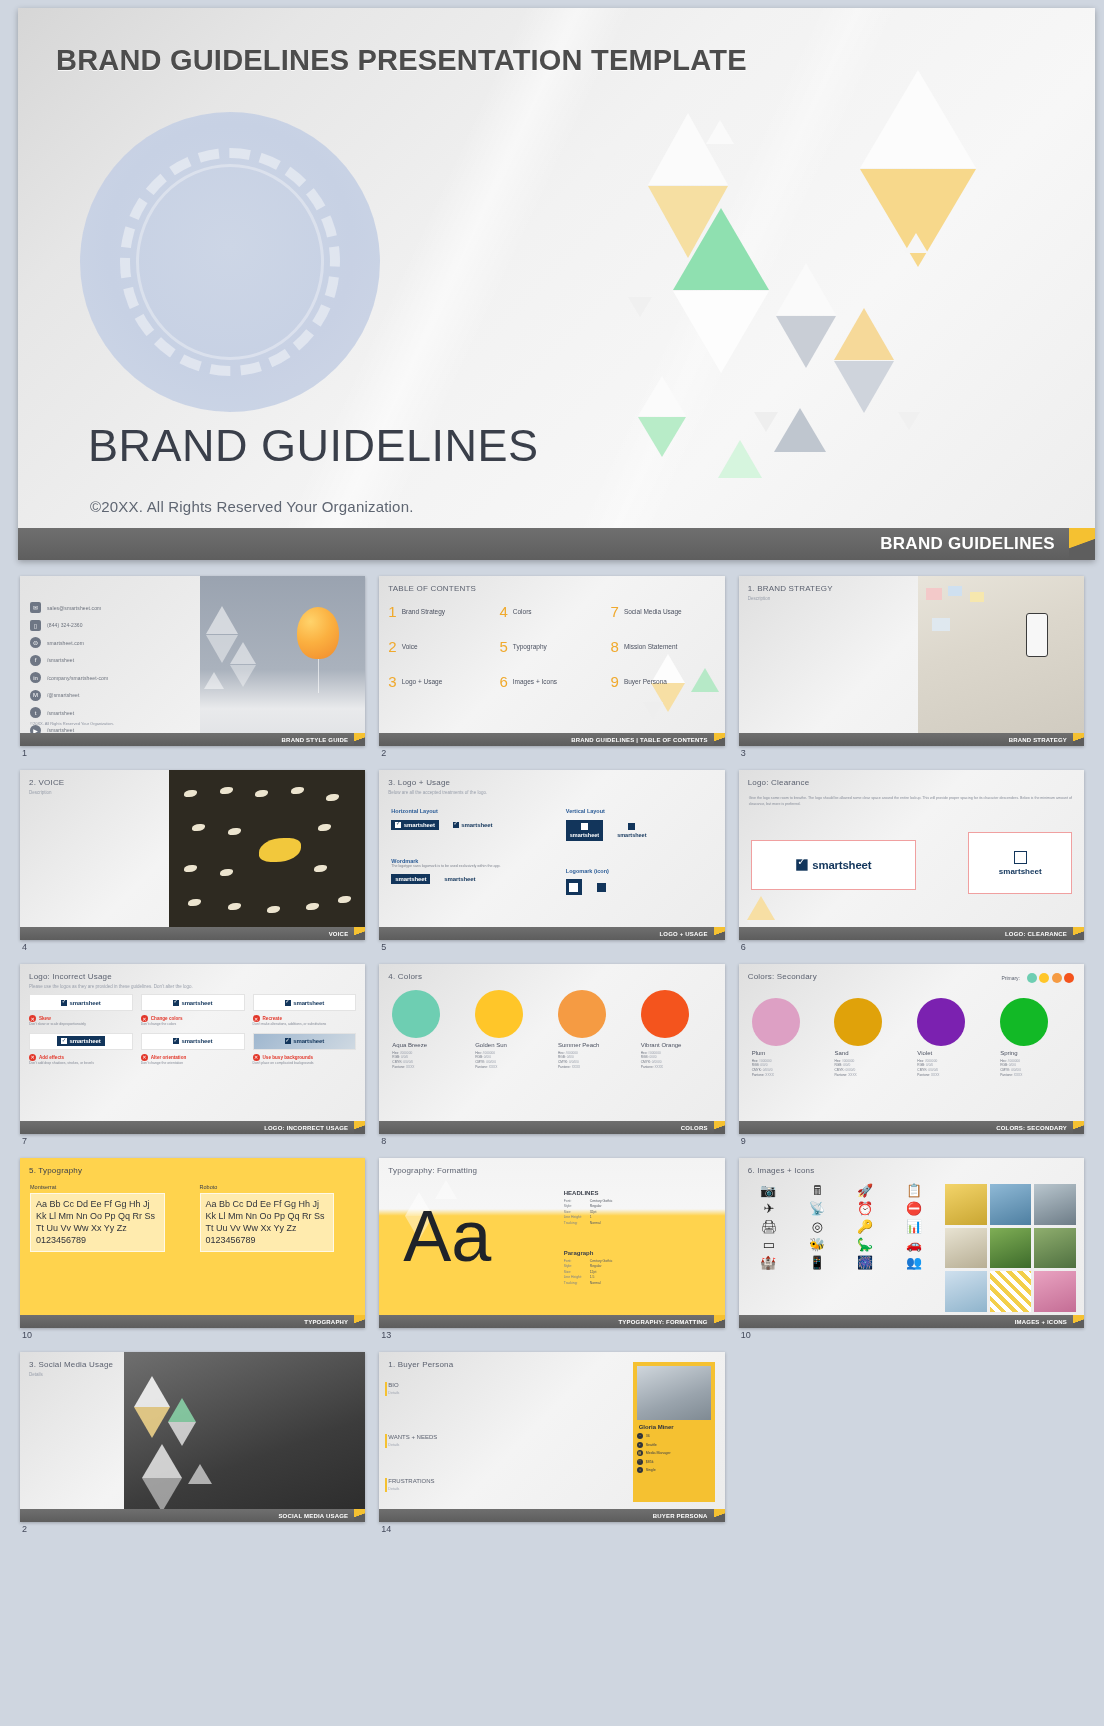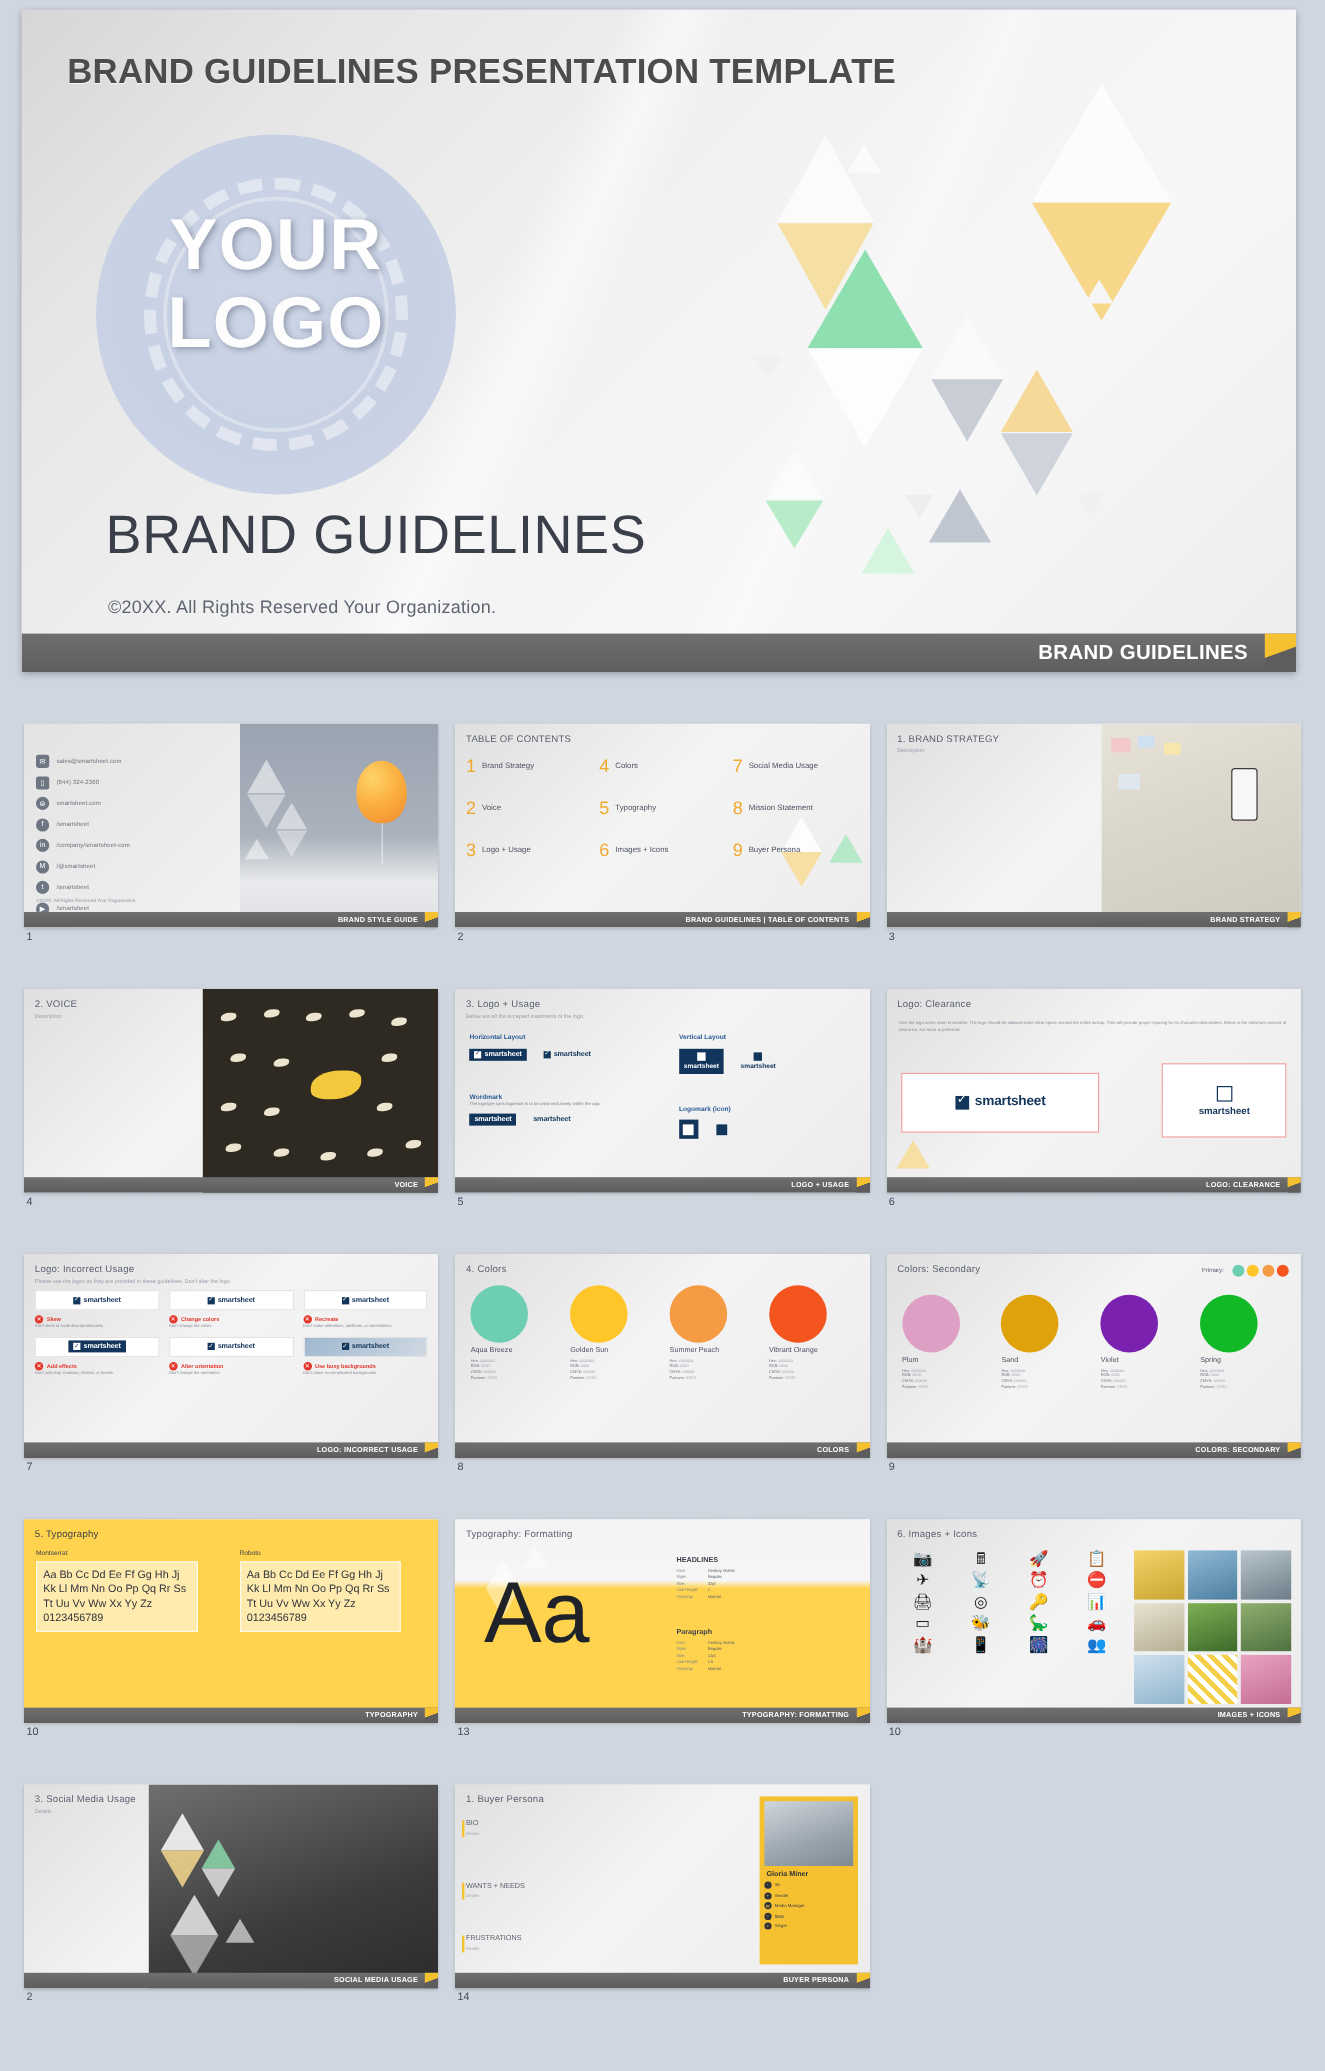--- a/index.html
+++ b/index.html
@@ -8,21 +8,21 @@
     font-family: "Liberation Sans", sans-serif;
     background:#cfd6e0;
     position:relative;
     overflow:hidden;
   }
 
   
   .hero-wrap{
     position:absolute; left:0; top:0; width:1104px; height:570px;
     background:#cfd6e0;
-    padding:8px 24px 10px 18px;
+    padding:8px 9px 10px 18px;
   }
   .hero{
     position:relative; width:100%; height:100%;
     background:linear-gradient(135deg,#d6d6d6 0%,#e6e6e6 18%,#f2f2f2 45%,#f7f7f7 70%,#ededed 100%);
     box-shadow:0 2px 6px rgba(0,0,0,.28);
     overflow:hidden;
   }
   .hero-sheen{
     position:absolute; inset:0;
     background:
@@ -85,21 +85,21 @@
   .tri { position:absolute; width:0; height:0; }
   .tri.up  { border-left:var(--w) solid transparent; border-right:var(--w) solid transparent; border-bottom:var(--h) solid var(--c); }
   .tri.dn  { border-left:var(--w) solid transparent; border-right:var(--w) solid transparent; border-top:var(--h) solid var(--c); }
 
   
   .grid{
     position:absolute; left:0; top:572px; width:1104px;
     padding:4px 20px 14px 20px;
     display:grid; grid-template-columns:repeat(3,1fr); gap:8px 14px;
   }
-  .cell{ position:relative;margin-top:27px; }
+  .cell{ position:relative; }
   .thumb{
     position:relative; width:100%; height:170px;
     background:linear-gradient(135deg,#dfdfdf,#f4f4f4 45%,#ececec);
     box-shadow:0 1px 3px rgba(0,0,0,.25);
     overflow:hidden;
   }
   .thumb-num{
     font-size:9px; color:#43495a; padding:3px 0 4px 2px; line-height:1;
   }
   .tfooter{
@@ -243,24 +243,20 @@
       <div class="tri dn" style="--w:12px;--h:20px;--c:#eeeeee;left:736px;top:404px;"></div>
       <div class="tri dn" style="--w:11px;--h:18px;--c:#f0f0f0;left:880px;top:404px;"></div>
       <div class="tri dn" style="--w:11px;--h:18px;--c:#f3f3f3;left:850px;top:540px;"></div>
     </div>
 
     <div class="hero-title">BRAND GUIDELINES PRESENTATION TEMPLATE</div>
 
     <div class="logo-circle">
       <div class="logo-ring"></div>
       <div class="logo-ring2"></div>
-      <div class="logo-text">
-        <div>YOUR</div>
-        <div>LOGO</div>
-      </div>
     </div>
 
     <div class="hero-heading">BRAND GUIDELINES</div>
     <div class="hero-copy">©20XX. All Rights Reserved Your Organization.</div>
 
     <div class="hero-footer">
       <span class="label">BRAND GUIDELINES</span>
       <span class="corner"></span>
     </div>
   </div>

